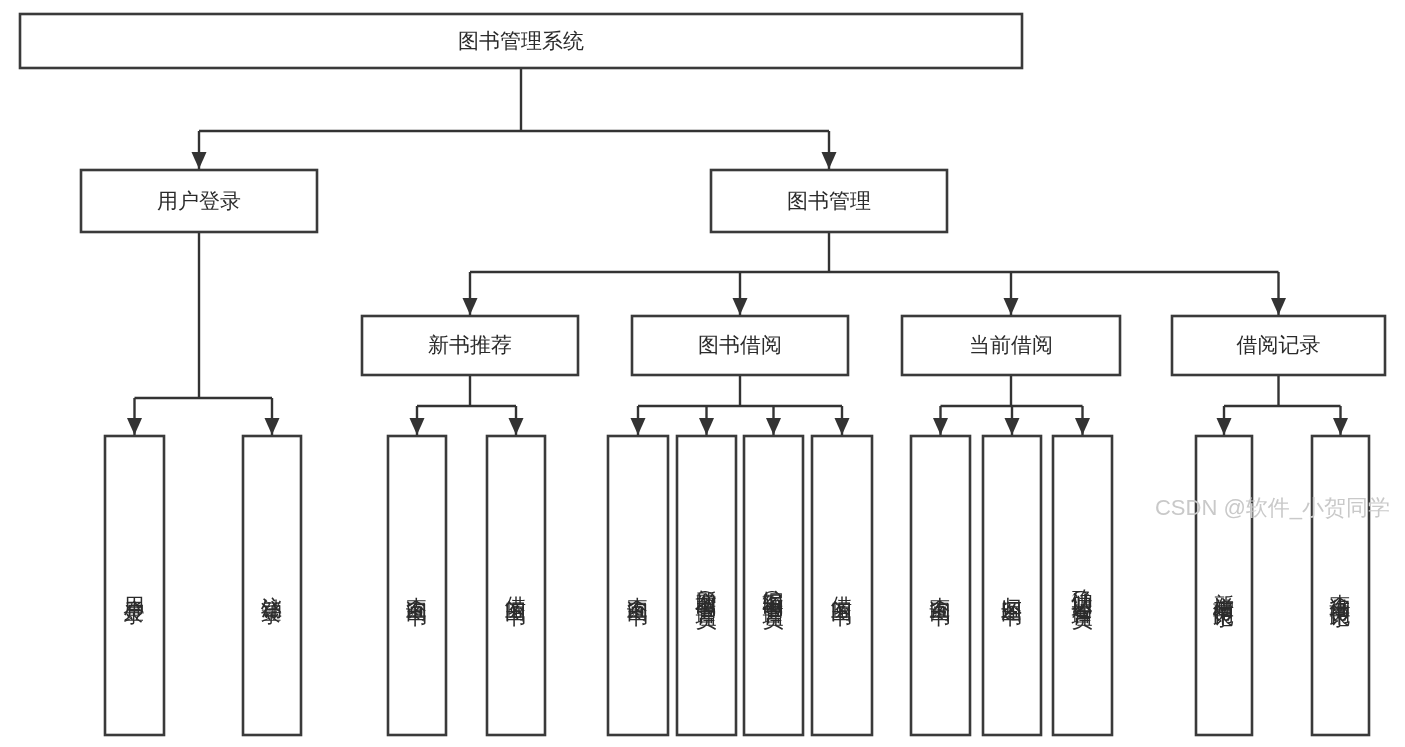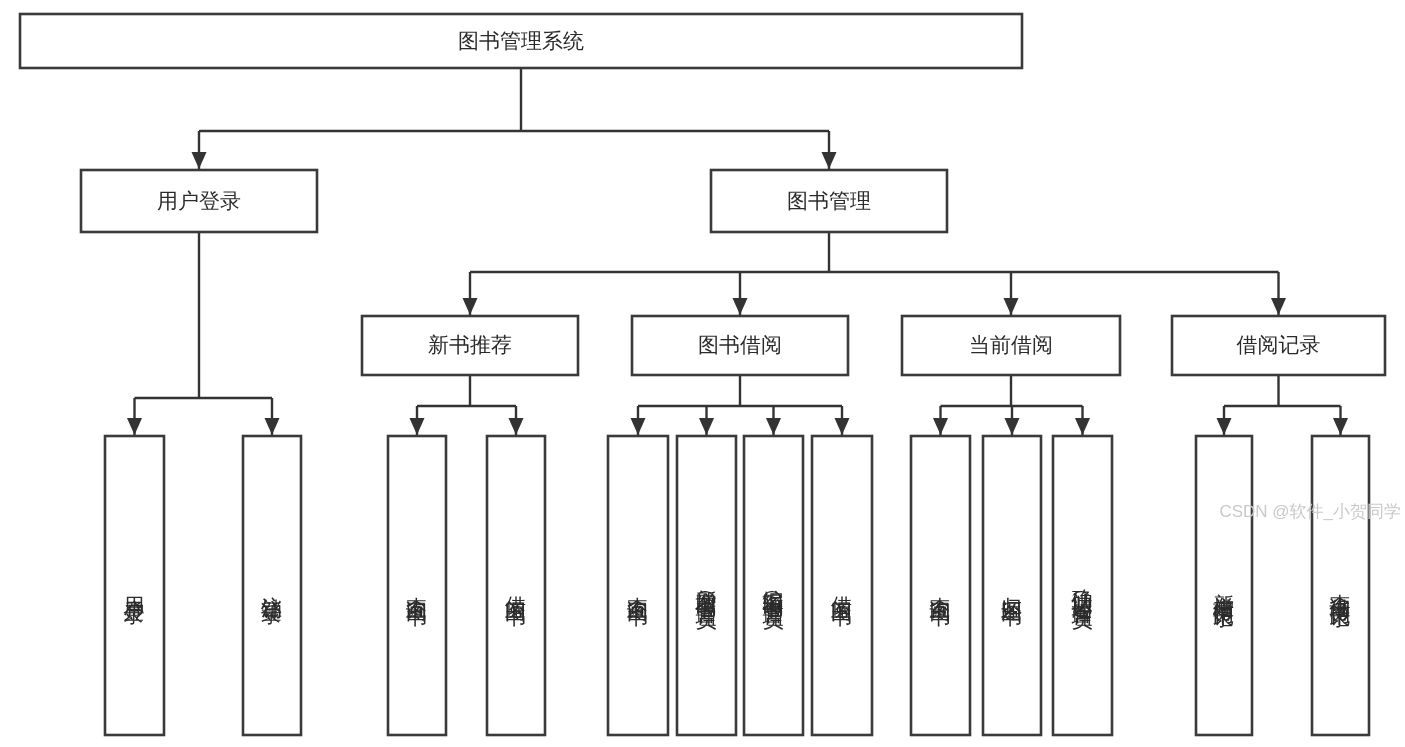--- a/index.html
+++ b/index.html
@@ -52,24 +52,24 @@
     stroke-width: 2.4;
     fill: none;
     stroke-linecap: butt;
   }
   .arrow-head {
     fill: #333333;
     stroke: none;
   }
   .watermark {
     position: absolute;
-    right: 4px;
+    right: 15px;
     bottom: 4px;
     color: #c9c9c9;
-    font-size: 17px;
+    font-size: 22px;
     font-family: "Liberation Sans", "DejaVu Sans", sans-serif;
     white-space: nowrap;
     user-select: none;
     pointer-events: none;
   }
 </style>
 </head>
 <body>
 
 <div id="diagram-root">

